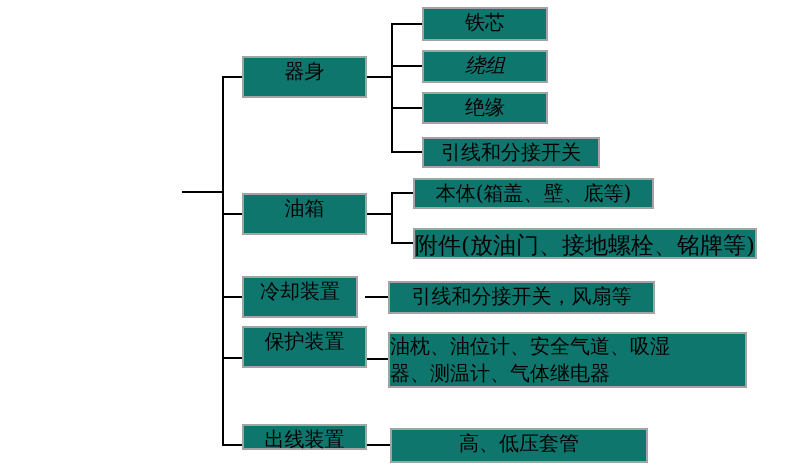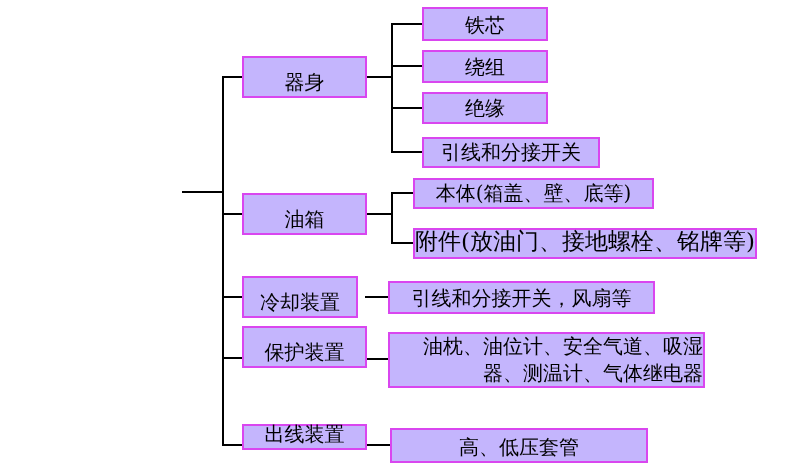--- a/index.html
+++ b/index.html
@@ -7,24 +7,24 @@
     position:relative;
     width:791px;height:473px;
     background:#ffffff;
     color:#000000;
     font-family:"DejaVu Serif","Liberation Serif",serif;
     overflow:hidden;
   }
   .box{
     position:absolute;
     box-sizing:border-box;
-    border:2px solid #d946ef;
-    background:#c4b5fd;
+    border:2px solid #a3a3a3;
+    background:#0f766e;
     display:flex;
-    align-items:flex-end;
+    align-items:flex-start;
     justify-content:center;
     text-align:center;
     font-size:20px;
     white-space:nowrap;
   }
   .box.root{
     border-width:3px;
     flex-direction:column;
     line-height:28px;
   }
@@ -80,42 +80,42 @@
   <div class="box" style="left:242px;top:326px;width:125px;height:42px;">
     <span>保护装置</span>
   </div>
   <div class="box" style="left:242px;top:424px;width:125px;height:26px;">
     <span>出线装置</span>
   </div>
 
   <div class="box" style="left:422px;top:7px;width:126px;height:34px;">
     <span>铁芯</span>
   </div>
-  <div class="box" style="left:422px;top:50px;width:126px;height:33px;">
+  <div class="box" style="left:422px;top:50px;width:126px;height:33px;font-style:italic;">
     <span>绕组</span>
   </div>
   <div class="box" style="left:422px;top:92px;width:126px;height:32px;">
     <span>绝缘</span>
   </div>
   <div class="box" style="left:422px;top:137px;width:178px;height:31px;">
     <span>引线和分接开关</span>
   </div>
 
   <div class="box" style="left:413px;top:178px;width:241px;height:31px;">
     <span>本体(箱盖、壁、底等)</span>
   </div>
   <div class="box tight" style="left:413px;top:228px;width:344px;height:31px;">
     <span>附件(放油门、接地螺栓、铭牌等)</span>
   </div>
 
   <div class="box" style="left:388px;top:281px;width:267px;height:33px;">
     <span>引线和分接开关，风扇等</span>
   </div>
 
-  <div class="box multiline" style="left:388px;top:332px;width:317px;height:56px;">
+  <div class="box multiline" style="left:388px;top:332px;width:359px;height:56px;">
     <span>油枕、油位计、安全气道、吸湿</span>
     <span>器、测温计、气体继电器</span>
   </div>
 
   <div class="box" style="left:390px;top:428px;width:258px;height:35px;">
     <span>高、低压套管</span>
   </div>
 
 </div>
 

